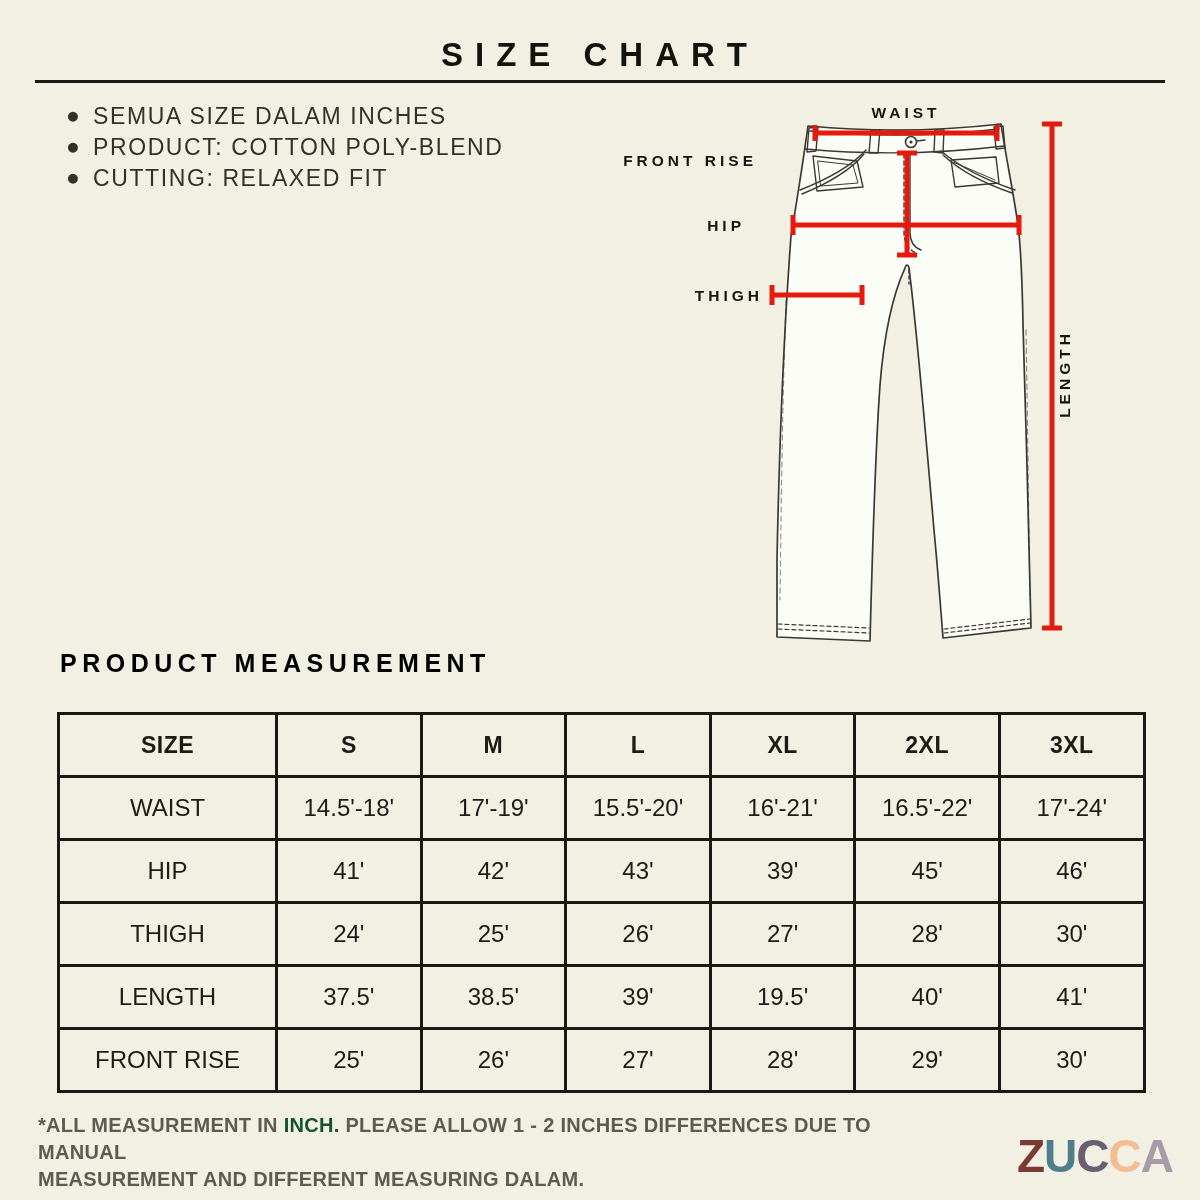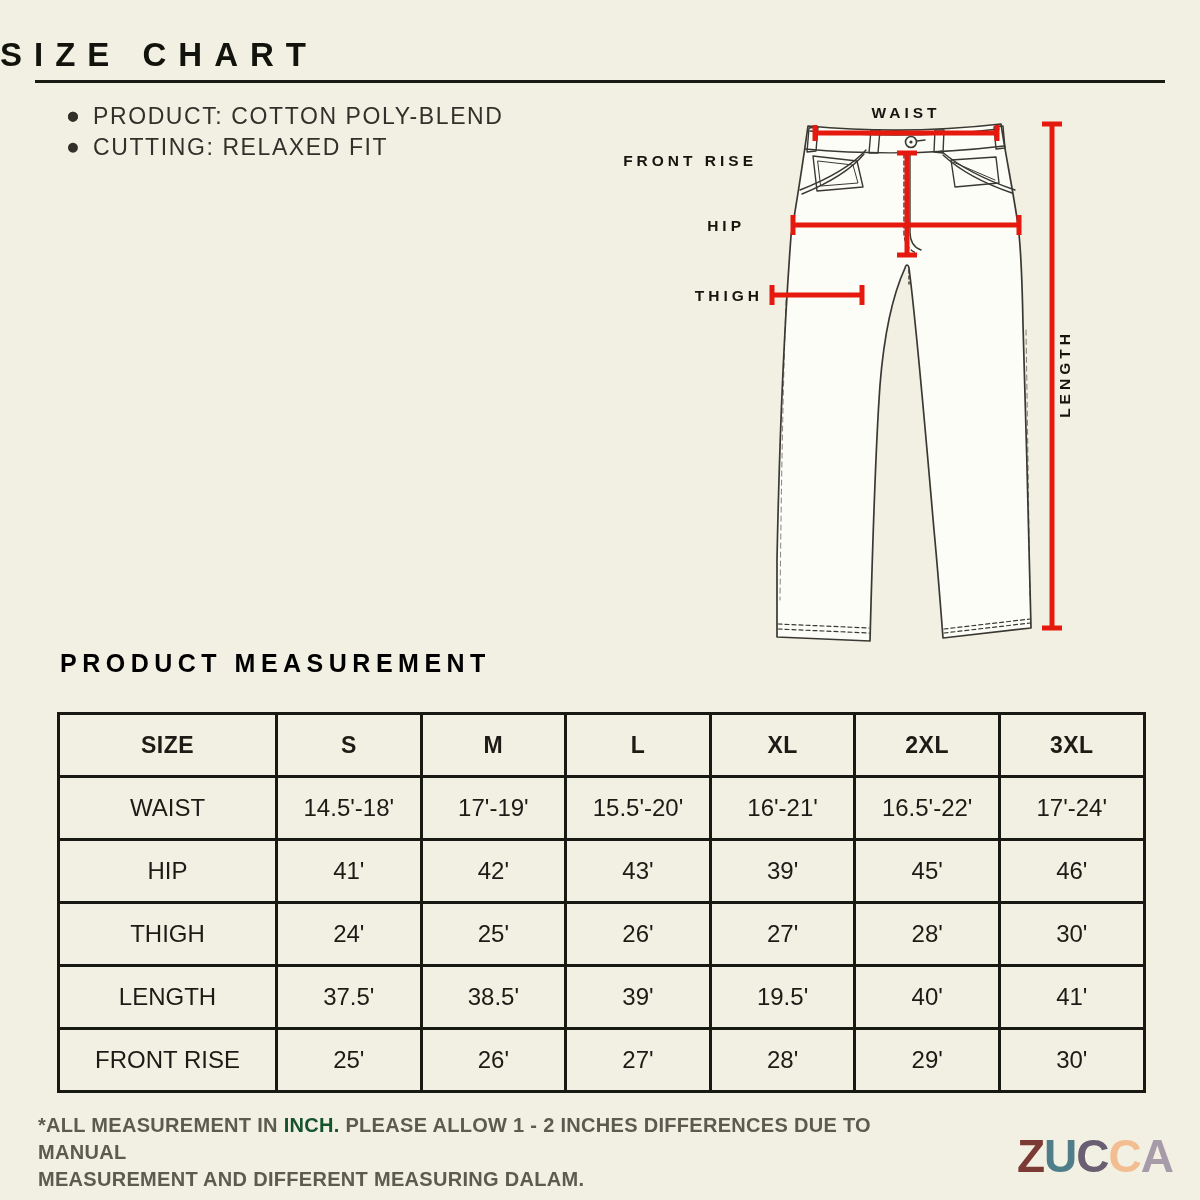--- a/index.html
+++ b/index.html
@@ -5,21 +5,21 @@
   html,body{margin:0;padding:0;}
   body{
     width:1200px;height:1200px;position:relative;overflow:hidden;
     background:#f2f0e2;
     font-family:"Liberation Sans","DejaVu Sans",sans-serif;
     color:#16150f;
   }
   .abs{position:absolute;}
   
   .title{
-    top:36px;left:0;width:1200px;text-align:left;
+    top:36px;left:0;width:1200px;text-align:center;
     font-size:33px;font-weight:800;letter-spacing:12px;color:#13130e;
     white-space:nowrap;
   }
   .divider{top:80px;left:35px;width:1130px;height:3px;background:#1b1b16;}
   
   .bullets{top:101px;left:64px;list-style:none;margin:0;padding:0;}
   .bullets li{
     position:relative;padding-left:29px;line-height:31px;
     font-size:23px;letter-spacing:1.6px;color:#32302a;white-space:nowrap;
   }
@@ -60,21 +60,21 @@
     line-height:1;white-space:nowrap;
   }
 </style>
 </head>
 <body>
 
 <div class="abs title">SIZE CHART</div>
 <div class="abs divider"></div>
 
 <ul class="abs bullets">
-  <li><span class="dot">●</span></li>
+  <li><span class="dot">●</span><span>SEMUA SIZE DALAM INCHES</span></li>
   <li><span class="dot">●</span><span>PRODUCT: COTTON POLY-BLEND</span></li>
   <li><span class="dot">●</span><span>CUTTING: RELAXED FIT</span></li>
 </ul>
 
 <svg class="abs pants-svg" viewBox="595 85 530 575" xmlns="http://www.w3.org/2000/svg">
 
   <g fill="#fdfdf8" stroke="#3a3832" stroke-width="1.7" stroke-linejoin="round" stroke-linecap="round">
     <path d="
       M 808 126
       C 803 162 797 200 791 236

